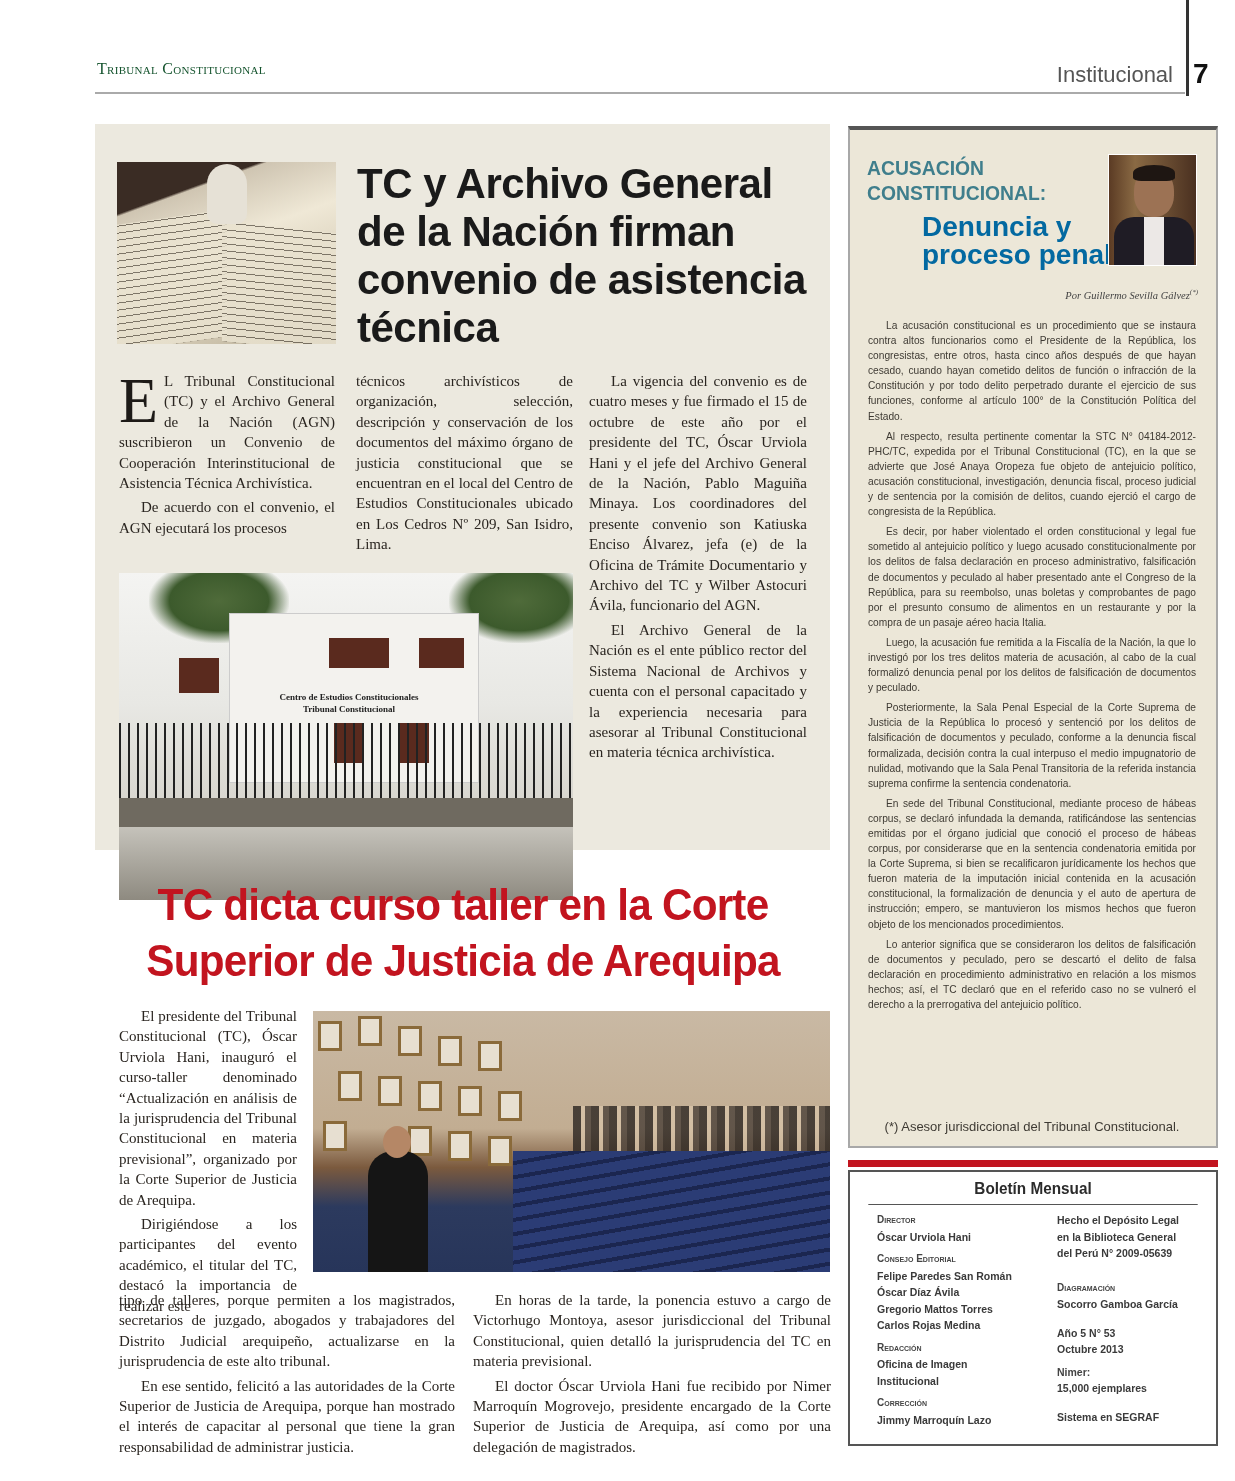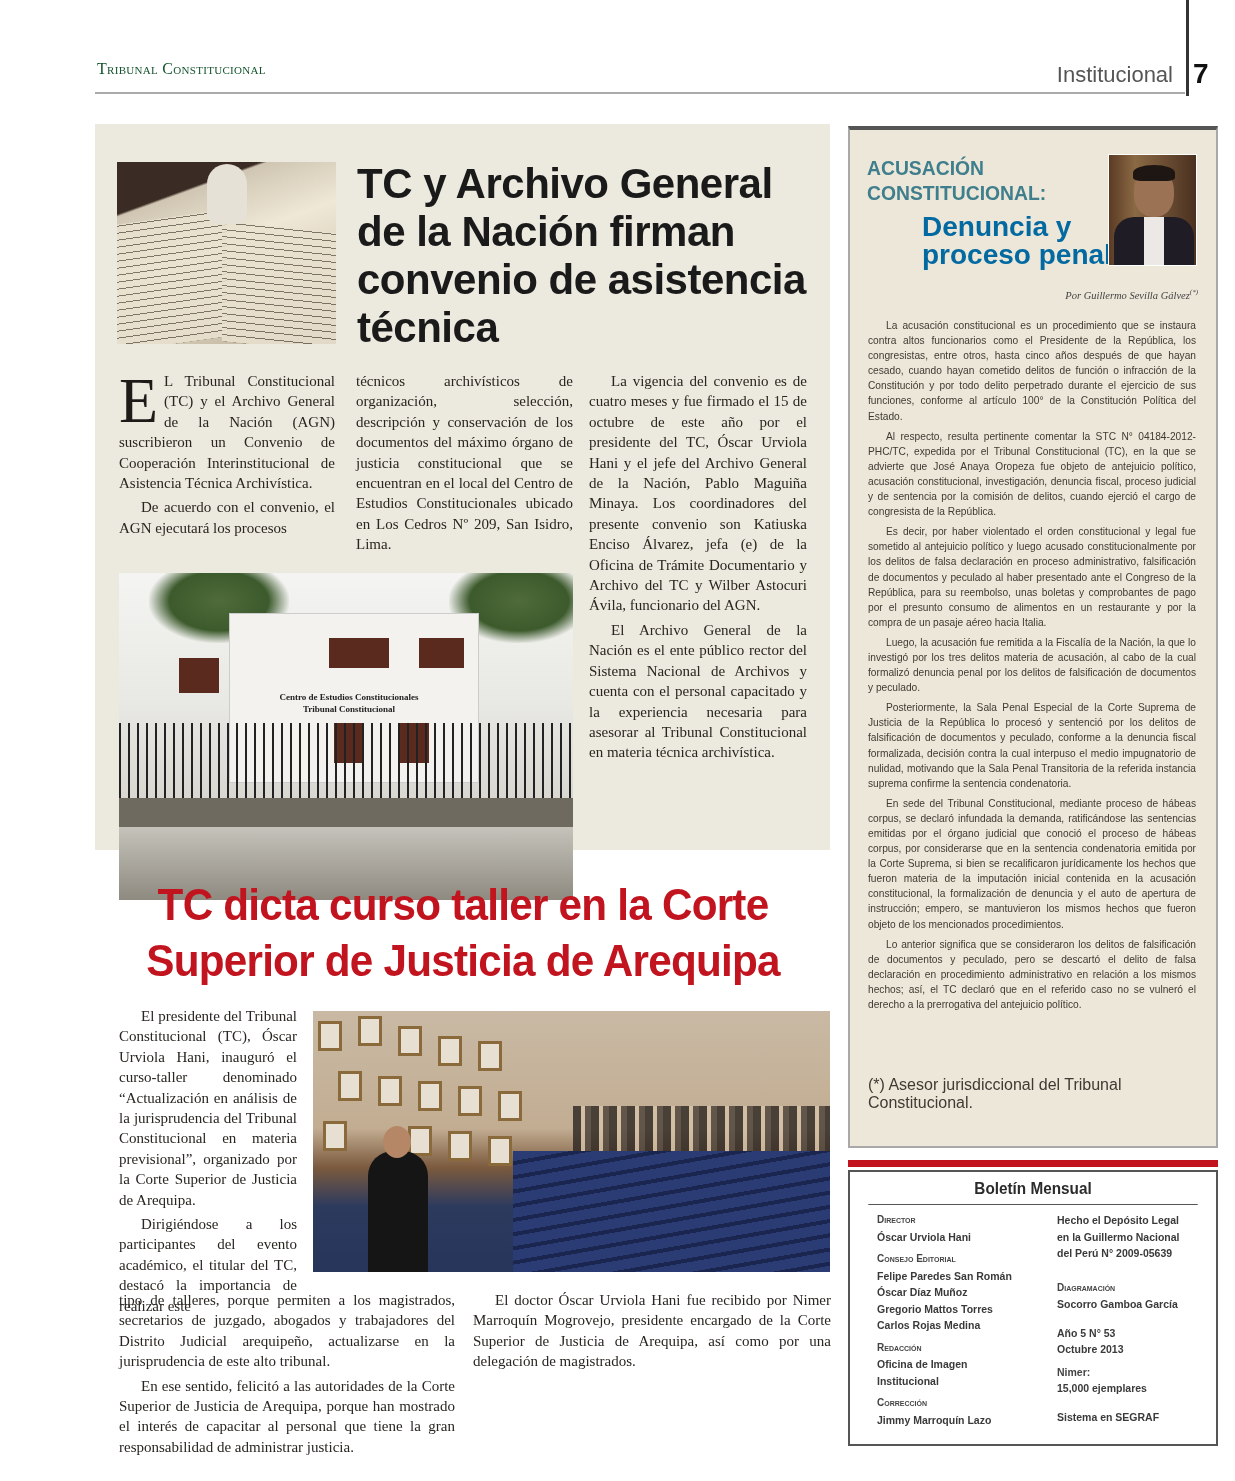--- a/index.html
+++ b/index.html
@@ -51,21 +51,21 @@
   .op-title { left: 922px; top: 213px; font-family: "Liberation Sans", sans-serif; font-weight: bold; font-size: 28px; line-height: 28px; color: #0369a1; }
   .author-photo { left: 1108px; top: 154px; width: 89px; height: 112px; background: linear-gradient(90deg,#5b3b24 0%,#8a6a44 30%,#4a3020 100%); border: 1px solid #fff; overflow: hidden; }
   .author-photo .face { position: absolute; left: 25px; top: 14px; width: 40px; height: 48px; background: #9c7254; border-radius: 45%; }
   .author-photo .hair { position: absolute; left: 24px; top: 10px; width: 42px; height: 16px; background: #1e1612; border-radius: 50% 50% 20% 20%; }
   .author-photo .suit { position: absolute; left: 5px; top: 62px; width: 80px; height: 52px; background: #1f1c25; border-radius: 20px 20px 0 0; }
   .author-photo .shirt { position: absolute; left: 35px; top: 62px; width: 20px; height: 52px; background: #ece8e6; }
   .byline { left: 1000px; top: 288px; width: 198px; text-align: right; font-family: "Liberation Serif", serif; font-style: italic; font-size: 10.5px; color: #444; }
   .byline sup { font-size: 7px; }
   .op-body { left: 868px; top: 318px; width: 328px; font-family: "Liberation Sans", sans-serif; font-size: 10.2px; line-height: 15.1px; color: #3e3a33; text-align: justify; }
   .op-body p { text-indent: 18px; margin-bottom: 5px; }
-  .op-foot { left: 868px; top: 1076px; width: 328px; text-align: left; font-family: "Liberation Sans", sans-serif; font-size: 16px; color: #3e3a33; }
+  .op-foot { left: 868px; top: 1119px; width: 328px; text-align: center; font-family: "Liberation Sans", sans-serif; font-size: 13px; color: #3e3a33; }
 
   
   .red-bar { left: 848px; top: 1160px; width: 370px; height: 7px; background: #c2141f; }
   .box3 { left: 848px; top: 1170px; width: 370px; height: 276px; background: #fff; border: 2px solid #555; }
   .bm-title { left: 850px; top: 1172px; width: 366px; height: 33px; text-align: center; font-family: "Liberation Sans", sans-serif; font-weight: bold; font-size: 17px; line-height: 33px; color: #2b2b2b; border-bottom: 1px solid #555; transform: scaleX(0.9); transform-origin: center; }
   .bm-col { font-family: "Liberation Sans", sans-serif; font-size: 10.5px; line-height: 16.5px; color: #3a3a3a; font-weight: bold; }
   .bm-col .lbl { font-variant: small-caps; font-size: 10px; color: #444; margin-top: 6px; }
   .bm-col .lbl:first-child { margin-top: 0; }
   .bm-left { left: 877px; top: 1212px; width: 160px; }
   .bm-right { left: 1057px; top: 1212px; width: 150px; }
@@ -143,20 +143,21 @@
   <div class="seats"></div>
   <div class="speaker"></div>
   <div class="head"></div>
 </div>
 
 <div class="abs col c4b">
   <p class="noindent">tipo de talleres, porque permiten a los magistrados, secretarios de juzgado, abogados y trabajadores del Distrito Judicial arequipeño, actualizarse en la jurisprudencia de este alto tribunal.</p>
   <p>En ese sentido, felicitó a las autoridades de la Corte Superior de Justicia de Arequipa, porque han mostrado el interés de capacitar al personal que tiene la gran responsabilidad de administrar justicia.</p>
 </div>
 <div class="abs col c5">
+  <p>En horas de la tarde, la ponencia estuvo a cargo de Victorhugo Montoya, asesor jurisdiccional del Tribunal Constitucional, quien detalló la jurisprudencia del TC en materia previsional.</p>
   <p>El doctor Óscar Urviola Hani fue recibido por Nimer Marroquín Mogrovejo, presidente encargado de la Corte Superior de Justicia de Arequipa, así como por una delegación de magistrados.</p>
 </div>
 
 <div class="abs box2"></div>
 <div class="abs op-kicker">
   <div>ACUSACIÓN</div>
   <div>CONSTITUCIONAL:</div>
 </div>
 <div class="abs op-title">
   <div>Denuncia y</div>
@@ -181,32 +182,32 @@
 <div class="abs op-foot">(*) Asesor jurisdiccional del Tribunal Constitucional.</div>
 
 <div class="abs red-bar"></div>
 <div class="abs box3"></div>
 <div class="abs bm-title">Boletín Mensual</div>
 <div class="abs bm-col bm-left">
   <div class="lbl">Director</div>
   <div>Óscar Urviola Hani</div>
   <div class="lbl">Consejo Editorial</div>
   <div>Felipe Paredes San Román</div>
-  <div>Óscar Díaz Muñoz</div>
+  <div>Óscar Díaz Ávila</div>
   <div>Gregorio Mattos Torres</div>
   <div>Carlos Rojas Medina</div>
   <div class="lbl">Redacción</div>
   <div>Oficina de Imagen</div>
   <div>Institucional</div>
   <div class="lbl">Corrección</div>
   <div>Jimmy Marroquín Lazo</div>
 </div>
 <div class="abs bm-col bm-right">
   <div>Hecho el Depósito Legal</div>
-  <div>en la Guillermo Nacional</div>
+  <div>en la Biblioteca General</div>
   <div>del Perú N° 2009-05639</div>
   <div class="gap"></div>
   <div class="lbl">Diagramación</div>
   <div>Socorro Gamboa García</div>
   <div class="gap"></div>
   <div>Año 5  N° 53</div>
   <div>Octubre 2013</div>
   <div class="lbl" style="font-variant:normal;font-size:10.5px;">Nimer:</div>
   <div>15,000 ejemplares</div>
   <div class="gap"></div>

